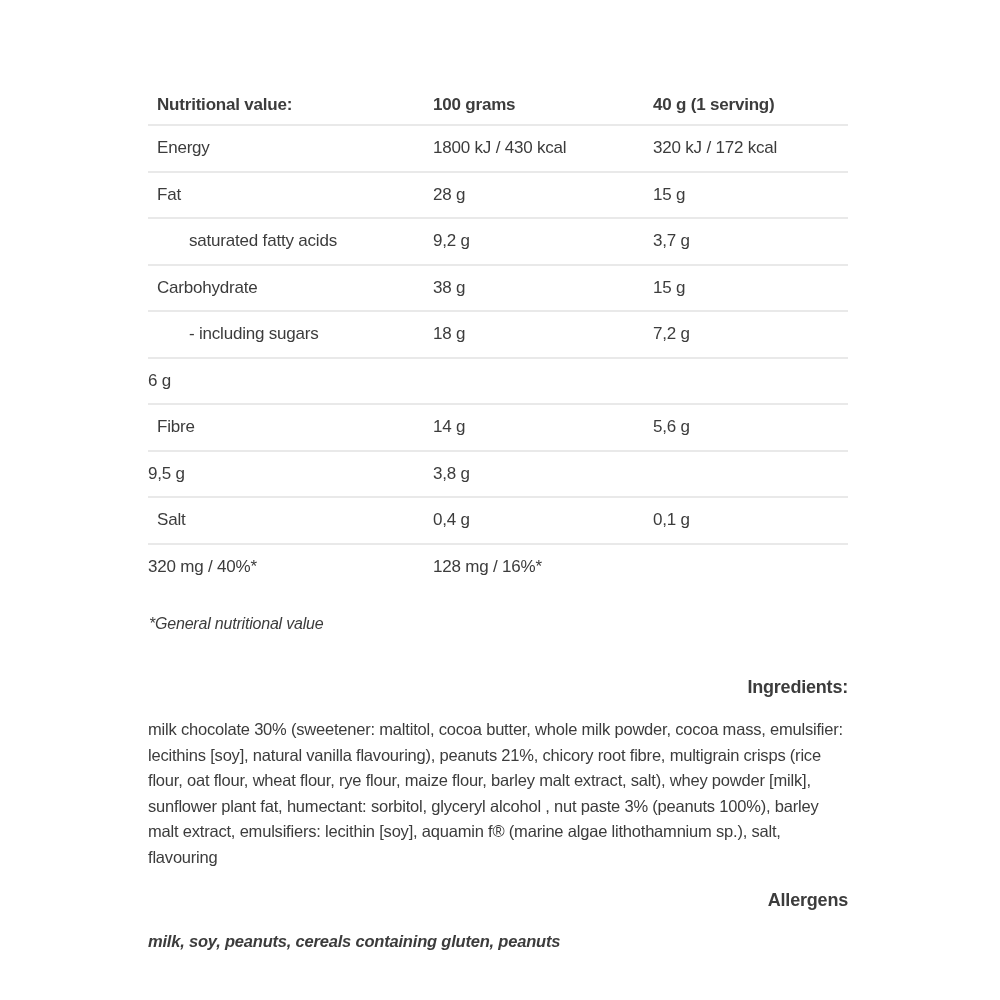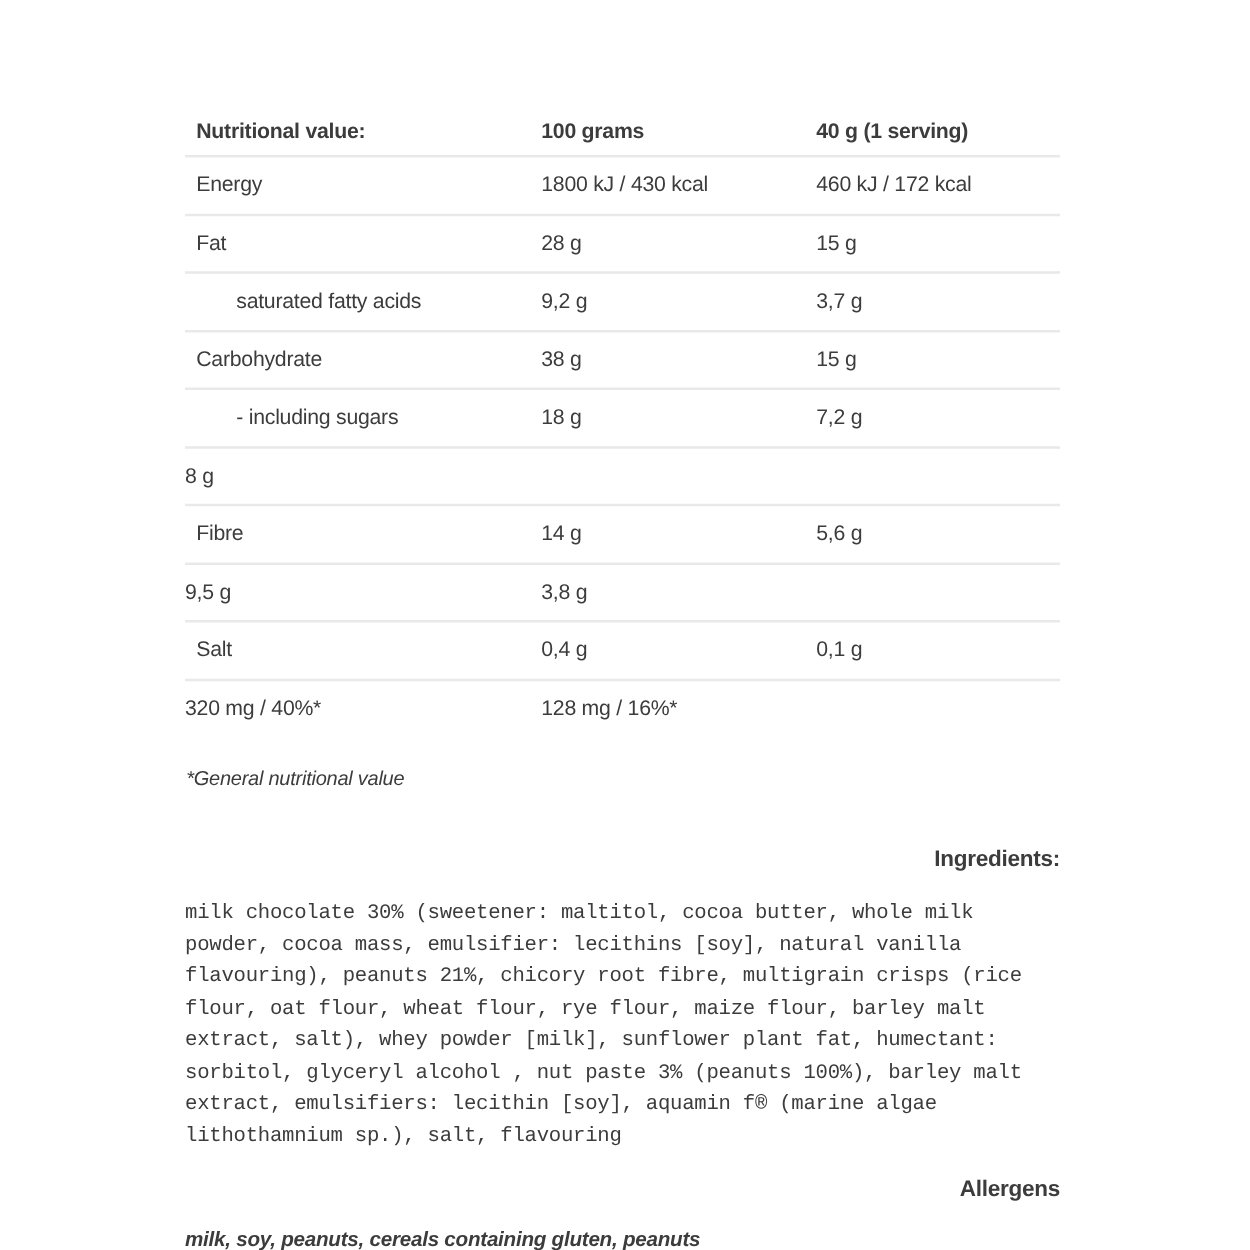--- a/index.html
+++ b/index.html
@@ -52,21 +52,20 @@
     font-weight: bold;
     letter-spacing: -0.2px;
     text-align: right;
   }
   .ingredients-text {
     margin: 19px 0 0 0;
     width: 695px;
     font-size: 16.5px;
     line-height: 25.5px;
     letter-spacing: -0.2px;
-    font-family: Liberation Mono, monospace;
   }
   .allergens-heading { margin-top: 20px; }
   .allergens-text {
     margin: 21px 0 0 0;
     font-size: 16.5px;
     font-weight: bold;
     font-style: italic;
     letter-spacing: -0.2px;
   }
 </style>
@@ -78,21 +77,21 @@
   <div class="ntable">
     <div class="trow header">
       <div class="c-label">Nutritional value:</div>
       <div class="c-100">100 grams</div>
       <div class="c-serv">40 g (1 serving)</div>
     </div>
     <div>
   <div class="trow">
     <div class="c-label">Energy</div>
     <div class="c-100">1800 kJ / 430 kcal</div>
-    <div class="c-serv">460 kJ / 172 kcal</div>
+    <div class="c-serv">320 kJ / 172 kcal</div>
   </div>
 
   <div class="trow">
     <div class="c-label">Fat</div>
     <div class="c-100">28 g</div>
     <div class="c-serv">15 g</div>
   </div>
 
   <div class="trow indent">
     <div class="c-label">saturated fatty acids</div>
@@ -106,21 +105,21 @@
     <div class="c-serv">15 g</div>
   </div>
 
   <div class="trow indent">
     <div class="c-label">- including sugars</div>
     <div class="c-100">18 g</div>
     <div class="c-serv">7,2 g</div>
   </div>
 
   <div class="trow indent">
-    <div class="c-serv">8 g</div>
+    <div class="c-serv">6 g</div>
   </div>
 
   <div class="trow">
     <div class="c-label">Fibre</div>
     <div class="c-100">14 g</div>
     <div class="c-serv">5,6 g</div>
   </div>
 
   <div class="trow">
     <div class="c-100">9,5 g</div>

